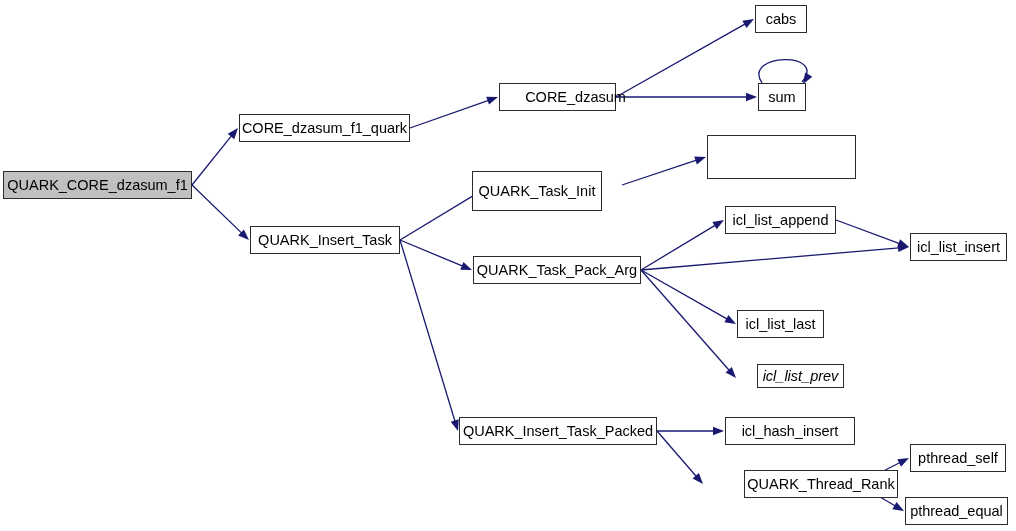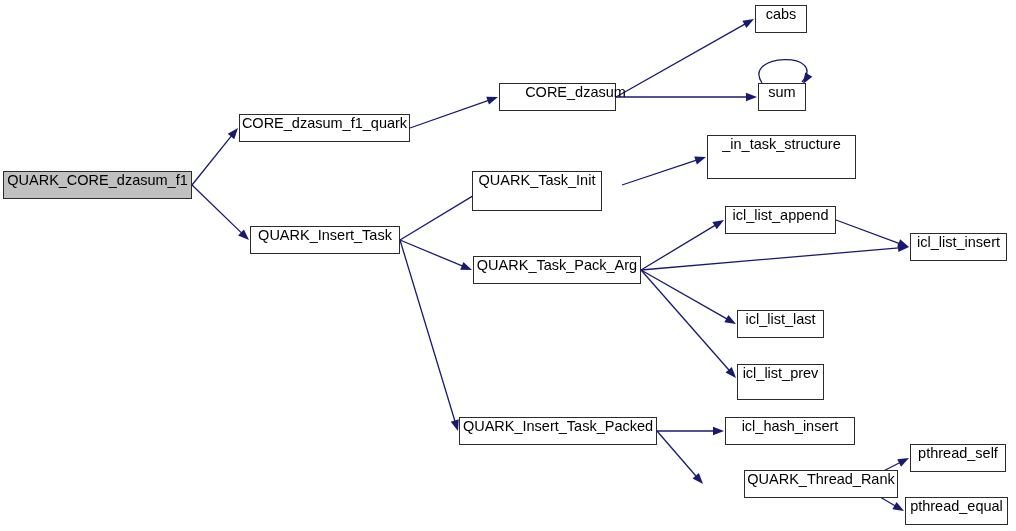--- a/index.html
+++ b/index.html
@@ -6,21 +6,21 @@
   body{width:1016px;height:531px;overflow:hidden;font-family:"Liberation Sans",sans-serif;}
   #canvas{position:relative;width:1016px;height:531px;}
   svg#edges{position:absolute;left:0;top:0;width:1016px;height:531px;}
   .node{
     position:absolute;
     box-sizing:border-box;
     border:1px solid #2b2b2b;
     background:#ffffff;
     color:#000000;
     display:flex;
-    align-items:flex-start;
+    align-items:center;
     justify-content:center;
     text-align:center;
     font-size:14.5px;
     line-height:16px;
     white-space:pre;
     letter-spacing:0px;
   }
   .node.root{background:#c0c0c0;border-color:#2b2b2b;}
   .node .lbl{display:block;}
   .node .lbl2{display:block;}
@@ -70,25 +70,25 @@
       <polygon points="904,511 892.3697162984347,509.16247421212574 896.5539617672084,501.8787876553713" fill="#191970"></polygon>
     </svg>
   <div id="nodes">
       <div class="node root" style="left: 3px; top: 171px; width: 189px; height: 28px;"><span class="lbl">QUARK_CORE_dzasum_f1</span></div>
       <div class="node" style="left: 239px; top: 114px; width: 171px; height: 28px;"><span class="lbl">CORE_dzasum_f1_quark</span></div>
       <div class="node" style="left: 250px; top: 226px; width: 150px; height: 28px;"><span class="lbl">QUARK_Insert_Task</span></div>
       <div class="node" style="left: 499px; top: 83px; width: 117px; height: 28px; padding-left: 36px;"><span class="lbl">CORE_dzasum</span></div>
       <div class="node" style="left: 755px; top: 5px; width: 52px; height: 28px;"><span class="lbl">cabs</span></div>
       <div class="node" style="left: 758px; top: 83px; width: 48px; height: 28px;"><span class="lbl">sum</span></div>
       <div class="node" style="left: 472px; top: 171px; width: 130px; height: 40px;"><span class="lbl">QUARK_Task_Init</span></div>
-      <div class="node" style="left: 707px; top: 135px; width: 149px; height: 44px;"><div><span class="lbl2">_in_task_structure</span></div></div>
+      <div class="node" style="left: 707px; top: 135px; width: 149px; height: 44px;"><div></div></div>
       <div class="node" style="left: 473px; top: 256px; width: 168px; height: 28px;"><span class="lbl">QUARK_Task_Pack_Arg</span></div>
       <div class="node" style="left: 725px; top: 206px; width: 111px; height: 28px;"><span class="lbl">icl_list_append</span></div>
       <div class="node" style="left: 910px; top: 233px; width: 97px; height: 28px;"><span class="lbl">icl_list_insert</span></div>
       <div class="node" style="left: 737px; top: 310px; width: 87px; height: 28px;"><span class="lbl">icl_list_last</span></div>
-      <div class="node" style="left: 737px; top: 364px; width: 87px; height: 36px;"><span class="lbl">icl_list_prev</span></div>
+      <div class="node" style="left: 757px; top: 364px; width: 87px; height: 24px; font-style: italic;"><span class="lbl">icl_list_prev</span></div>
       <div class="node" style="left: 459px; top: 417px; width: 198px; height: 28px;"><span class="lbl">QUARK_Insert_Task_Packed</span></div>
       <div class="node" style="left: 725px; top: 417px; width: 130px; height: 28px;"><span class="lbl">icl_hash_insert</span></div>
       <div class="node" style="left: 704px; top: 470px; width: 154px; height: 28px; margin-left: 40px;"><span class="lbl">QUARK_Thread_Rank</span></div>
       <div class="node" style="left: 910px; top: 444px; width: 96px; height: 28px;"><span class="lbl">pthread_self</span></div>
       <div class="node" style="left: 905px; top: 497px; width: 103px; height: 28px;"><span class="lbl">pthread_equal</span></div>
     </div>
 </div>
 
 </body></html>

